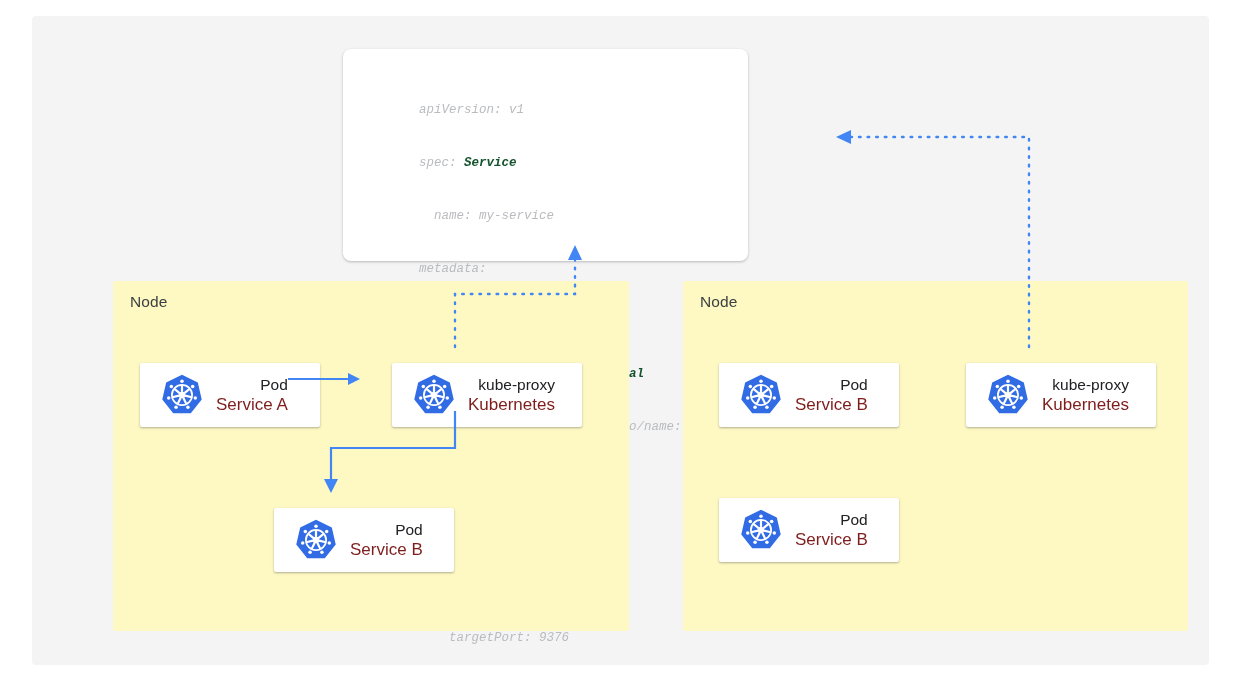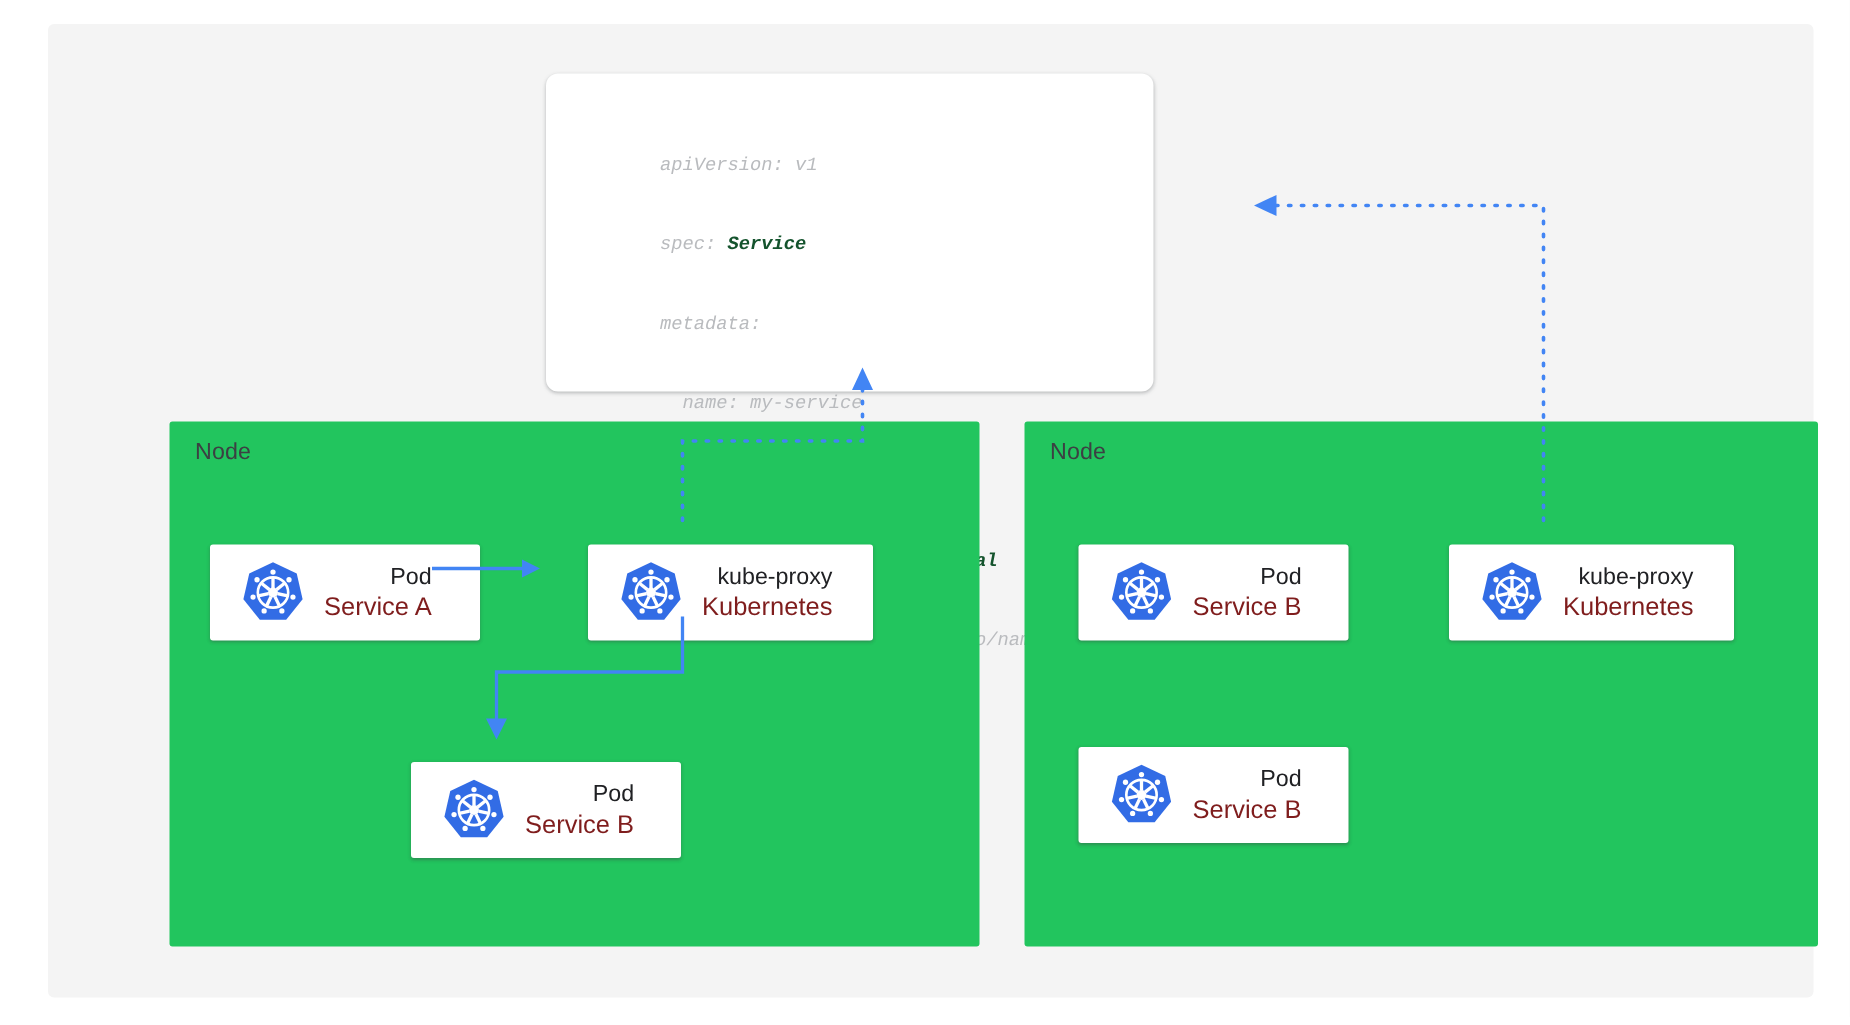--- a/index.html
+++ b/index.html
@@ -23,21 +23,21 @@
     top: 16px;
     width: 1177px;
     height: 649px;
     background: #f4f4f4;
     border-radius: 4px;
   }
 
   
   #yaml-card {
     position: absolute;
-    left: 332px;
+    left: 311px;
     top: 33px;
     width: 405px;
     height: 212px;
     background: #ffffff;
     border-radius: 8px;
     box-shadow: 0 1px 3px rgba(60,64,67,0.22), 0 1px 2px rgba(60,64,67,0.12);
     box-sizing: border-box;
   }
   #yaml-code {
     position: absolute;
@@ -52,23 +52,22 @@
   }
   #yaml-code .ln { display: block; }
   #yaml-code .bold {
     color: #14532d;
     font-weight: bold;
   }
 
   
   .node-box {
     position: absolute;
-    background: #22c55e;
+    background: #fef9c3;
     border-radius: 2px;
-    padding-left: 24px;
   }
   #node-left  { left: 81px;  top: 265px; width: 516px; height: 350px; }
   #node-right { left: 651px; top: 265px; width: 505px; height: 350px; }
   .node-label {
     position: absolute;
     left: 17px;
     top: 12px;
     font-size: 15.5px;
     color: #3c4043;
     letter-spacing: .1px;
@@ -133,28 +132,29 @@
 </style>
 </head>
 <body>
 
 <div id="canvas">
 
   <div id="yaml-card">
     <div id="yaml-code">
       <span class="ln">apiVersion: v1</span>
       <span class="ln"><span>spec: </span><span class="bold">Service</span></span>
+      <span class="ln">  name: my-service</span>
       <span class="ln">metadata:</span>
-      <span class="ln">  name: my-service</span>
       <span class="ln">spec:</span>
       <span class="ln bold">  internalTrafficPolicy: Local</span>
       <span class="ln">  selector: app.kubernetes.io/name: MyApp</span>
       <span class="ln">  ports:</span>
       <span class="ln">  - protocol: TCP</span>
       <span class="ln">    port: 80</span>
+      <span class="ln">    targetPort: 9376</span>
     </div>
   </div>
 
   <div class="node-box" id="node-left">
     <div class="node-label">Node</div>
   </div>
 
   <div class="node-box" id="node-right">
     <div class="node-label">Node</div>
   </div>

